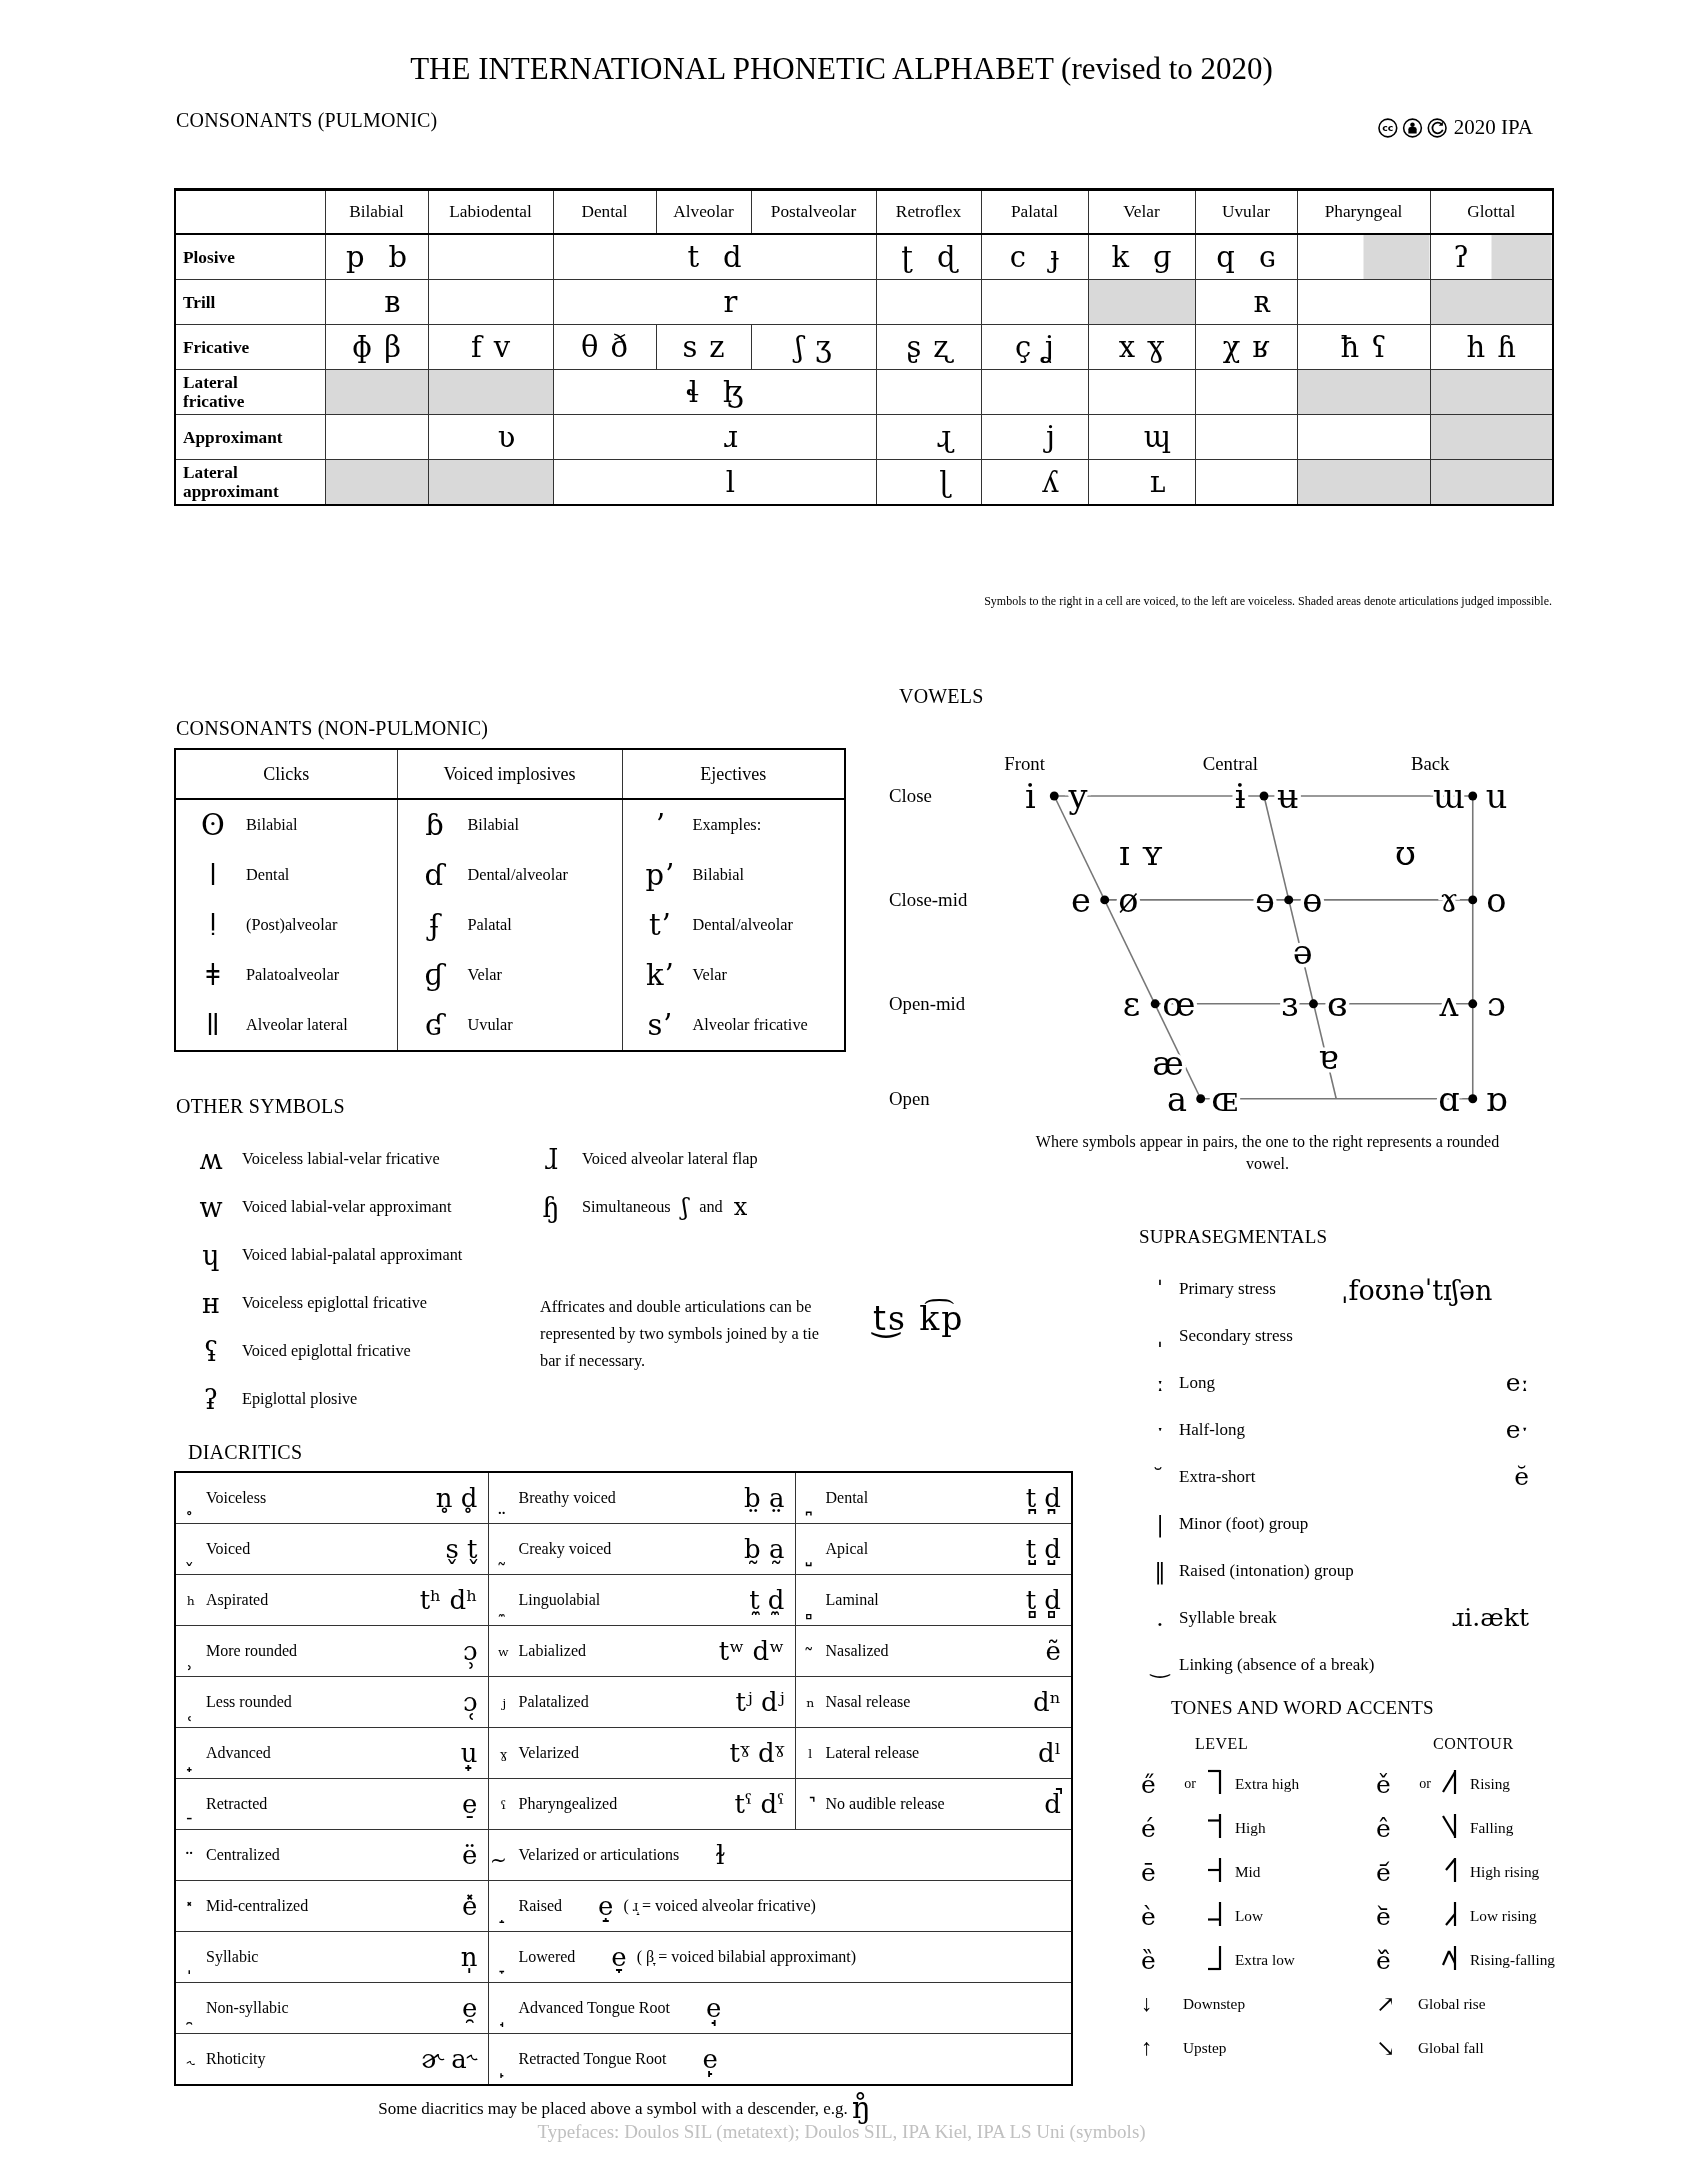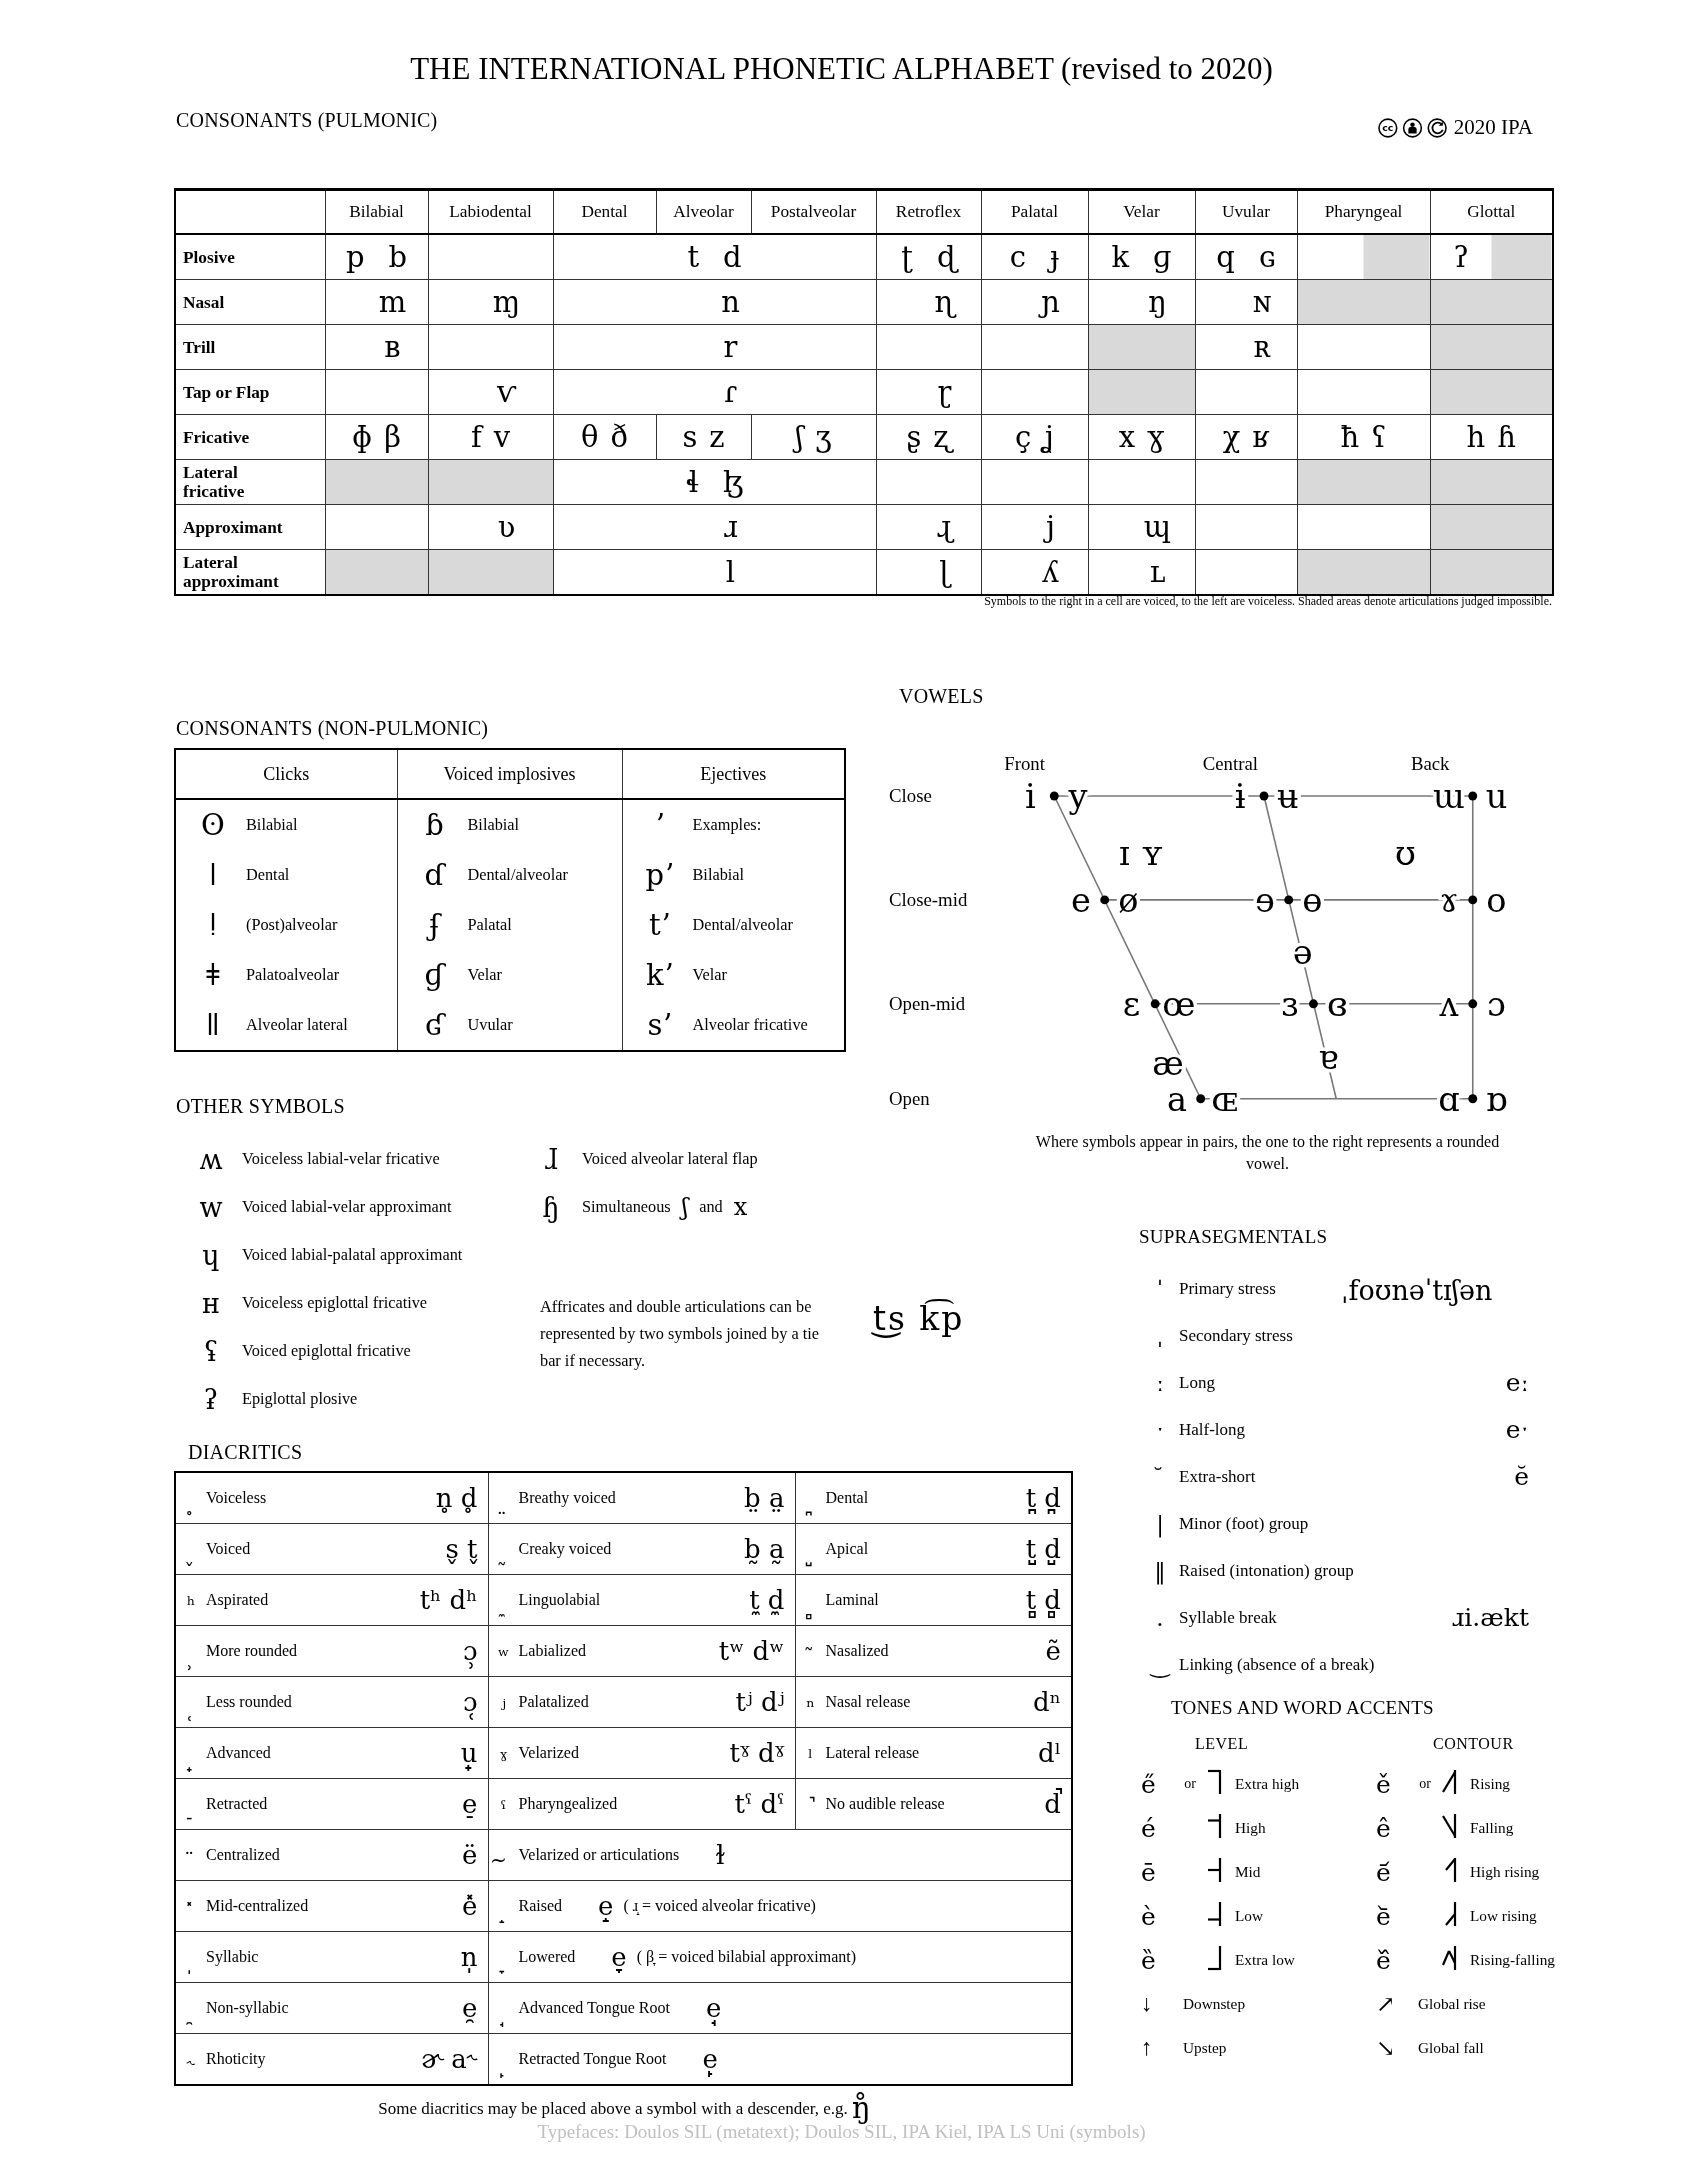--- a/index.html
+++ b/index.html
@@ -165,78 +165,34 @@
               <span>q</span>
               <span>ɢ</span>
             </span>
           </td>
           <td class="half"></td>
           <td class="half">
             <span class="sym vl">ʔ</span>
           </td>
         </tr>
         <tr>
-          <th>Nasal</th>
-          <td>
-            <span class="sym vr">m</span>
-          </td>
-          <td>
-            <span class="sym vr">ɱ</span>
-          </td>
-          <td colspan="3">
-            <span class="sym vr">n</span>
-          </td>
-          <td>
-            <span class="sym vr">ɳ</span>
-          </td>
-          <td>
-            <span class="sym vr">ɲ</span>
-          </td>
-          <td>
-            <span class="sym vr">ŋ</span>
-          </td>
-          <td>
-            <span class="sym vr">ɴ</span>
-          </td>
-          <td class="shade"></td>
-          <td class="shade"></td>
-        </tr>
-        <tr>
           <th>Trill</th>
           <td>
             <span class="sym vr">ʙ</span>
           </td>
           <td></td>
           <td colspan="3">
             <span class="sym vr">r</span>
           </td>
           <td></td>
           <td></td>
           <td class="shade"></td>
           <td>
             <span class="sym vr">ʀ</span>
           </td>
-          <td></td>
-          <td class="shade"></td>
-        </tr>
-        <tr>
-          <th>Tap or Flap</th>
-          <td></td>
-          <td>
-            <span class="sym vr">ⱱ</span>
-          </td>
-          <td colspan="3">
-            <span class="sym vr">ɾ</span>
-          </td>
-          <td>
-            <span class="sym vr">ɽ</span>
-          </td>
-          <td></td>
-          <td class="shade"></td>
-          <td></td>
           <td></td>
           <td class="shade"></td>
         </tr>
         <tr>
           <th>Fricative</th>
           <td>
             <span class="sym pair tight">
               <span>ɸ</span>
               <span>β</span>
             </span>

